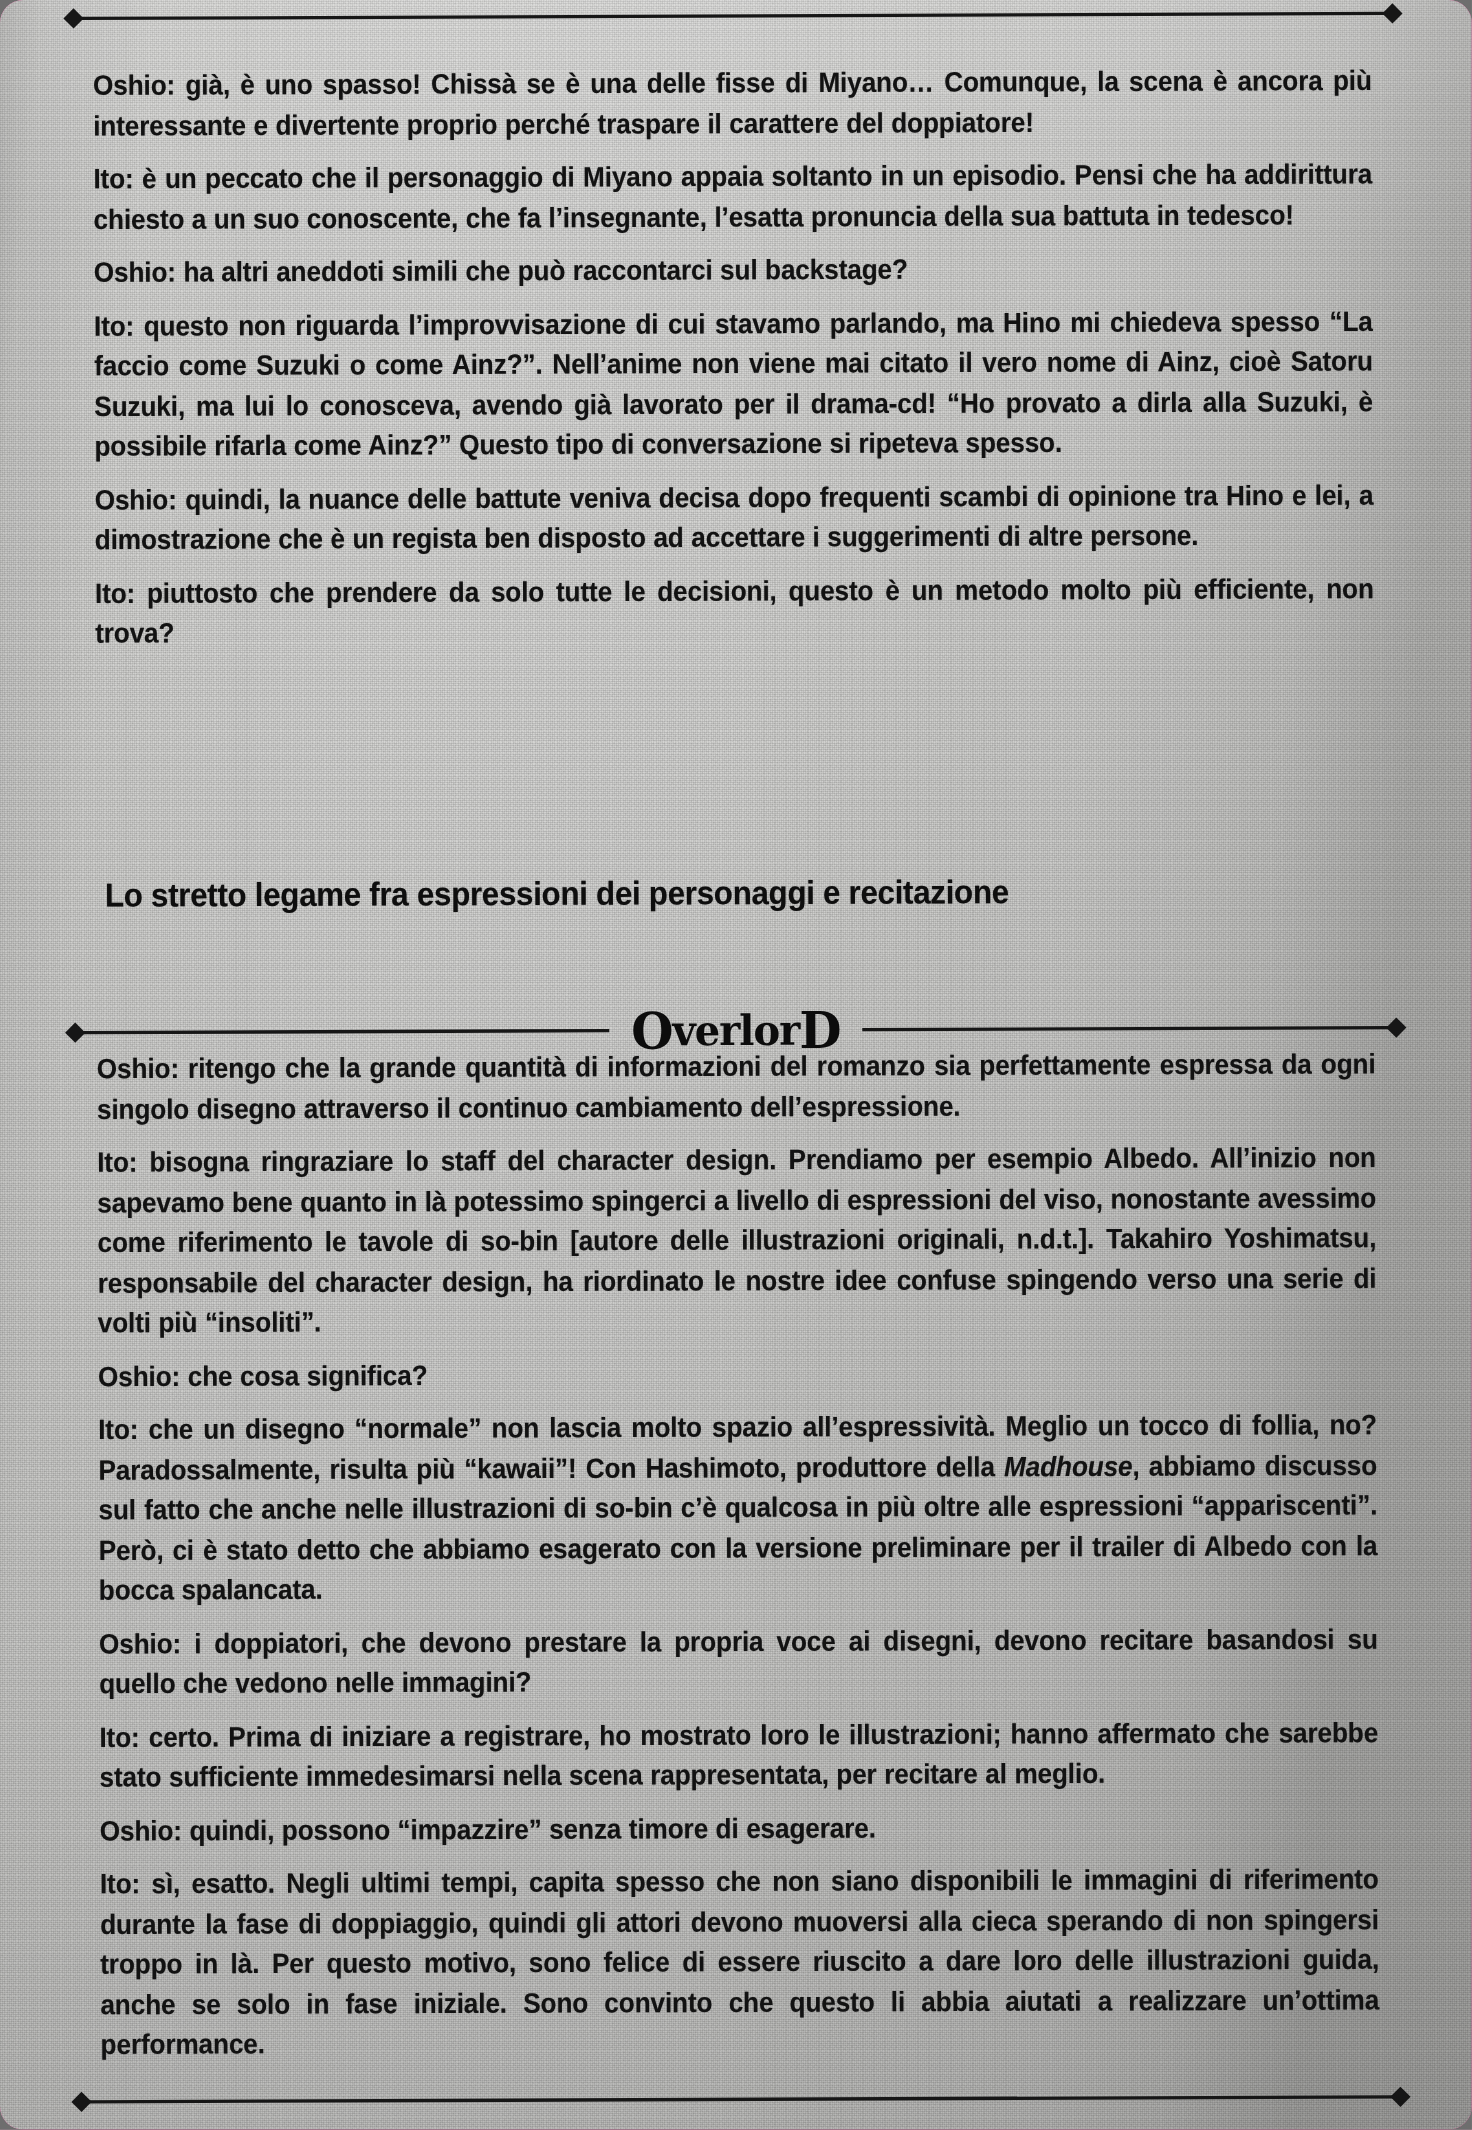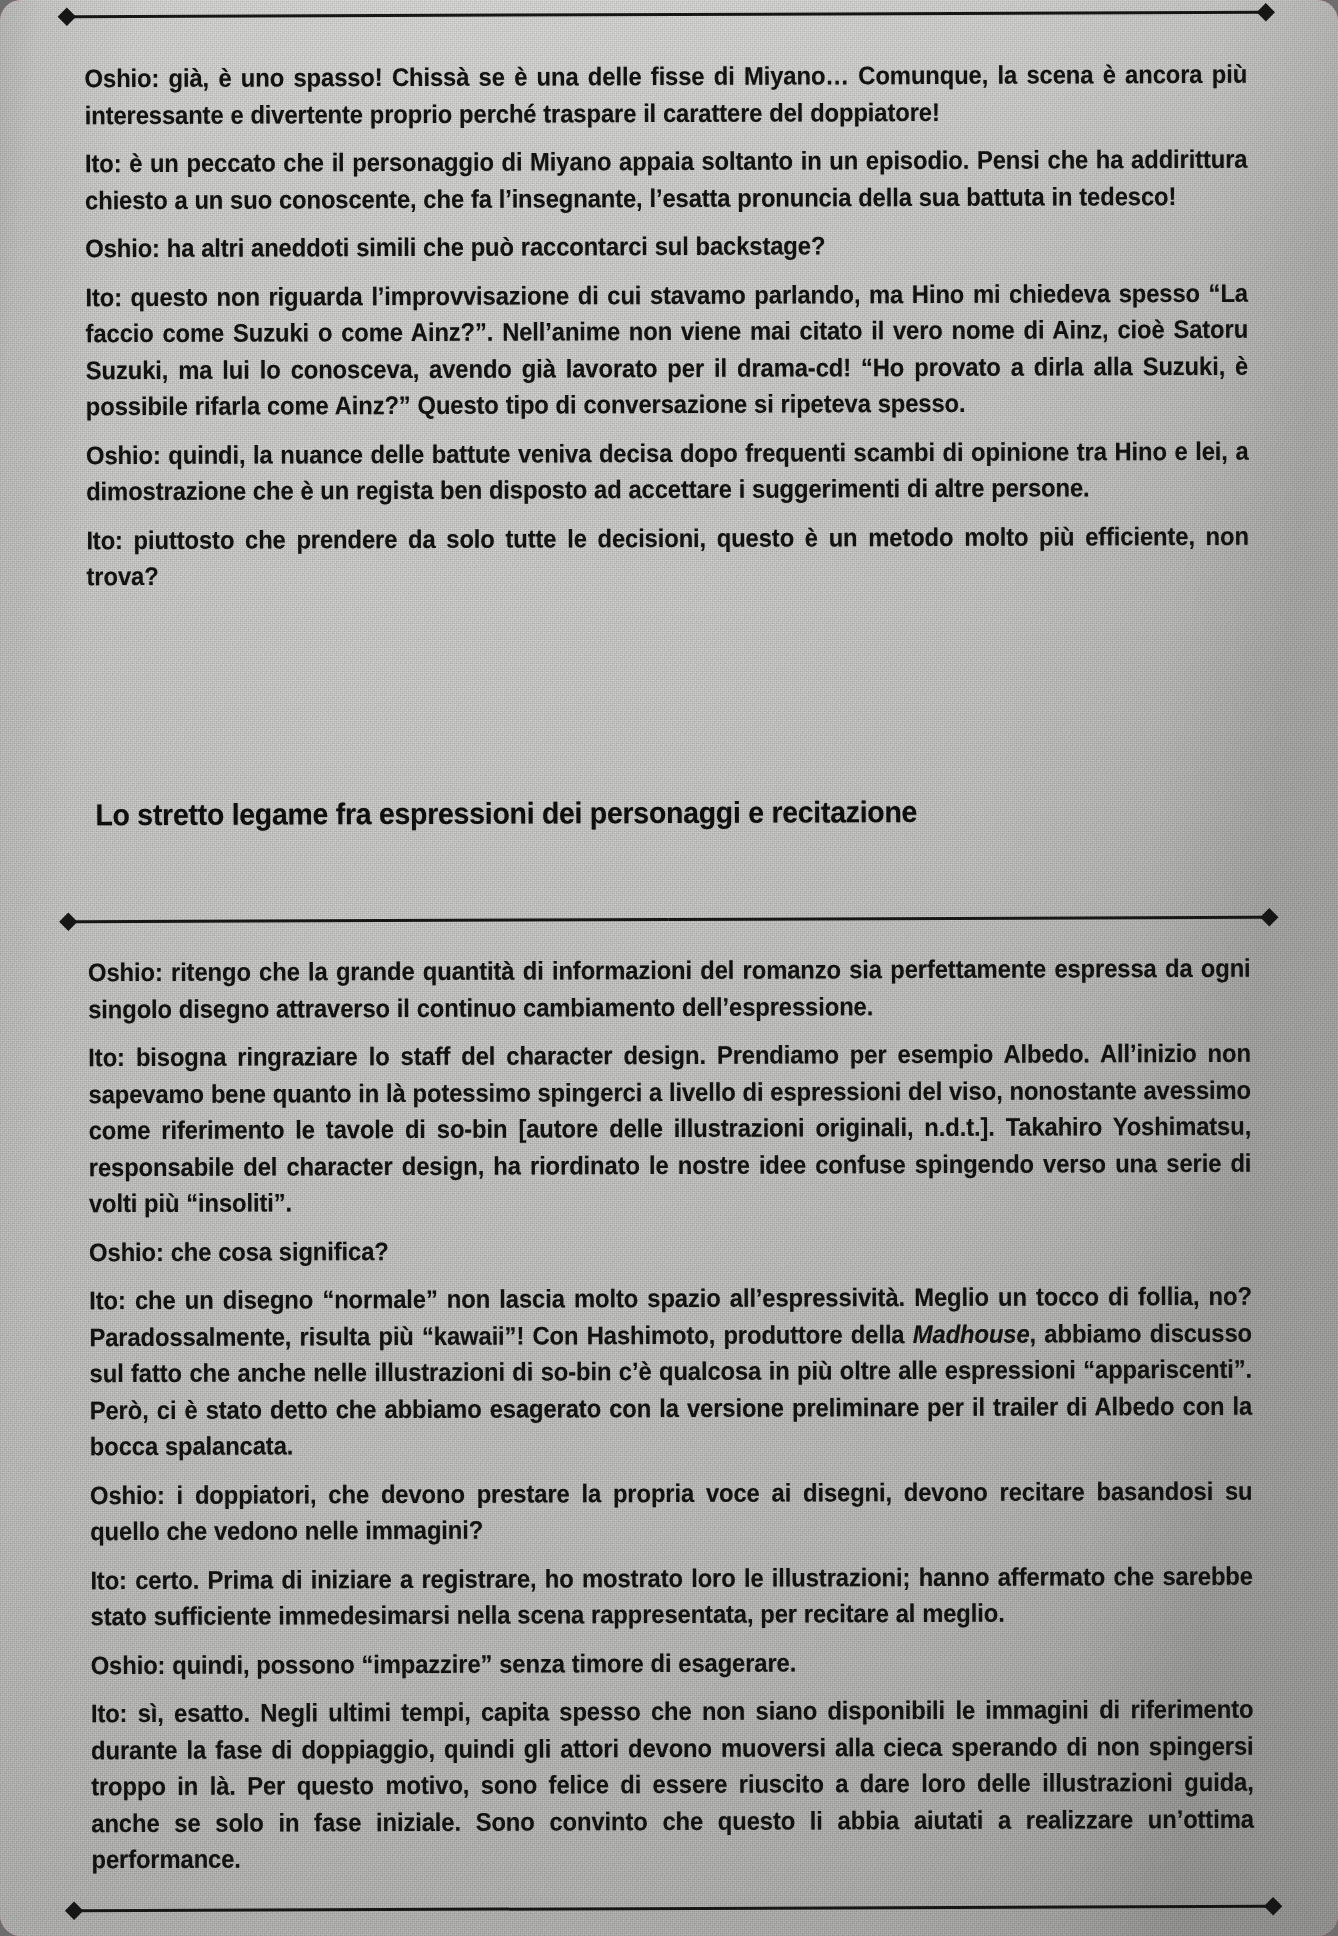--- a/index.html
+++ b/index.html
@@ -235,20 +235,23 @@
       <p class="para">Ito: questo non riguarda l’improvvisazione di cui stavamo parlando, ma Hino mi chiedeva spesso “La faccio come Suzuki o come Ainz?”. Nell’anime non viene mai citato il vero nome di Ainz, cioè Satoru Suzuki, ma lui lo conosceva, avendo già lavorato per il drama-cd! “Ho provato a dirla alla Suzuki, è possibile rifarla come Ainz?” Questo tipo di conversazione si ripeteva spesso.</p>
       <p class="para">Oshio: quindi, la nuance delle battute veniva decisa dopo frequenti scambi di opinione tra Hino e lei, a dimostrazione che è un regista ben disposto ad accettare i suggerimenti di altre persone.</p>
       <p class="para">Ito: piuttosto che prendere da solo tutte le decisioni, questo è un metodo molto più efficiente, non trova?</p>
     </div>
 
     <h2 class="section-title">Lo stretto legame fra espressioni dei personaggi e recitazione</h2>
 
     <div class="rule-mid">
       <span class="diamond"></span>
       <span class="line"></span>
+      <span class="logo-wrap">
+        <span class="overlord-logo"><span class="cap">O</span><span>verlor</span><span class="cap">D</span></span>
+      </span>
       <span class="line"></span>
       <span class="diamond"></span>
     </div>
 
     <div class="body-col block-bottom" id="bottom-block">
         <p class="para"><span>Oshio: ritengo che la grande quantità di informazioni del romanzo sia perfettamente espressa da ogni singolo disegno attraverso il continuo cambiamento dell’espressione.</span></p>
         <p class="para"><span>Ito: bisogna ringraziare lo staff del character design. Prendiamo per esempio Albedo. All’inizio non sapevamo bene quanto in là potessimo spingerci a livello di espressioni del viso, nonostante avessimo come riferimento le tavole di so-bin [autore delle illustrazioni originali, n.d.t.]. Takahiro Yoshimatsu, responsabile del character design, ha riordinato le nostre idee confuse spingendo verso una serie di volti più “insoliti”.</span></p>
         <p class="para"><span>Oshio: che cosa significa?</span></p>
         <p class="para"><span>Ito: che un disegno “normale” non lascia molto spazio all’espressività. Meglio un tocco di follia, no? Paradossalmente, risulta più “kawaii”! Con Hashimoto, produttore della </span><span class="it">Madhouse</span><span>, abbiamo discusso sul fatto che anche nelle illustrazioni di so-bin c’è qualcosa in più oltre alle espressioni “appariscenti”. Però, ci è stato detto che abbiamo esagerato con la versione preliminare per il trailer di Albedo con la bocca spalancata.</span></p>
         <p class="para"><span>Oshio: i doppiatori, che devono prestare la propria voce ai disegni, devono recitare basandosi su quello che vedono nelle immagini?</span></p>

